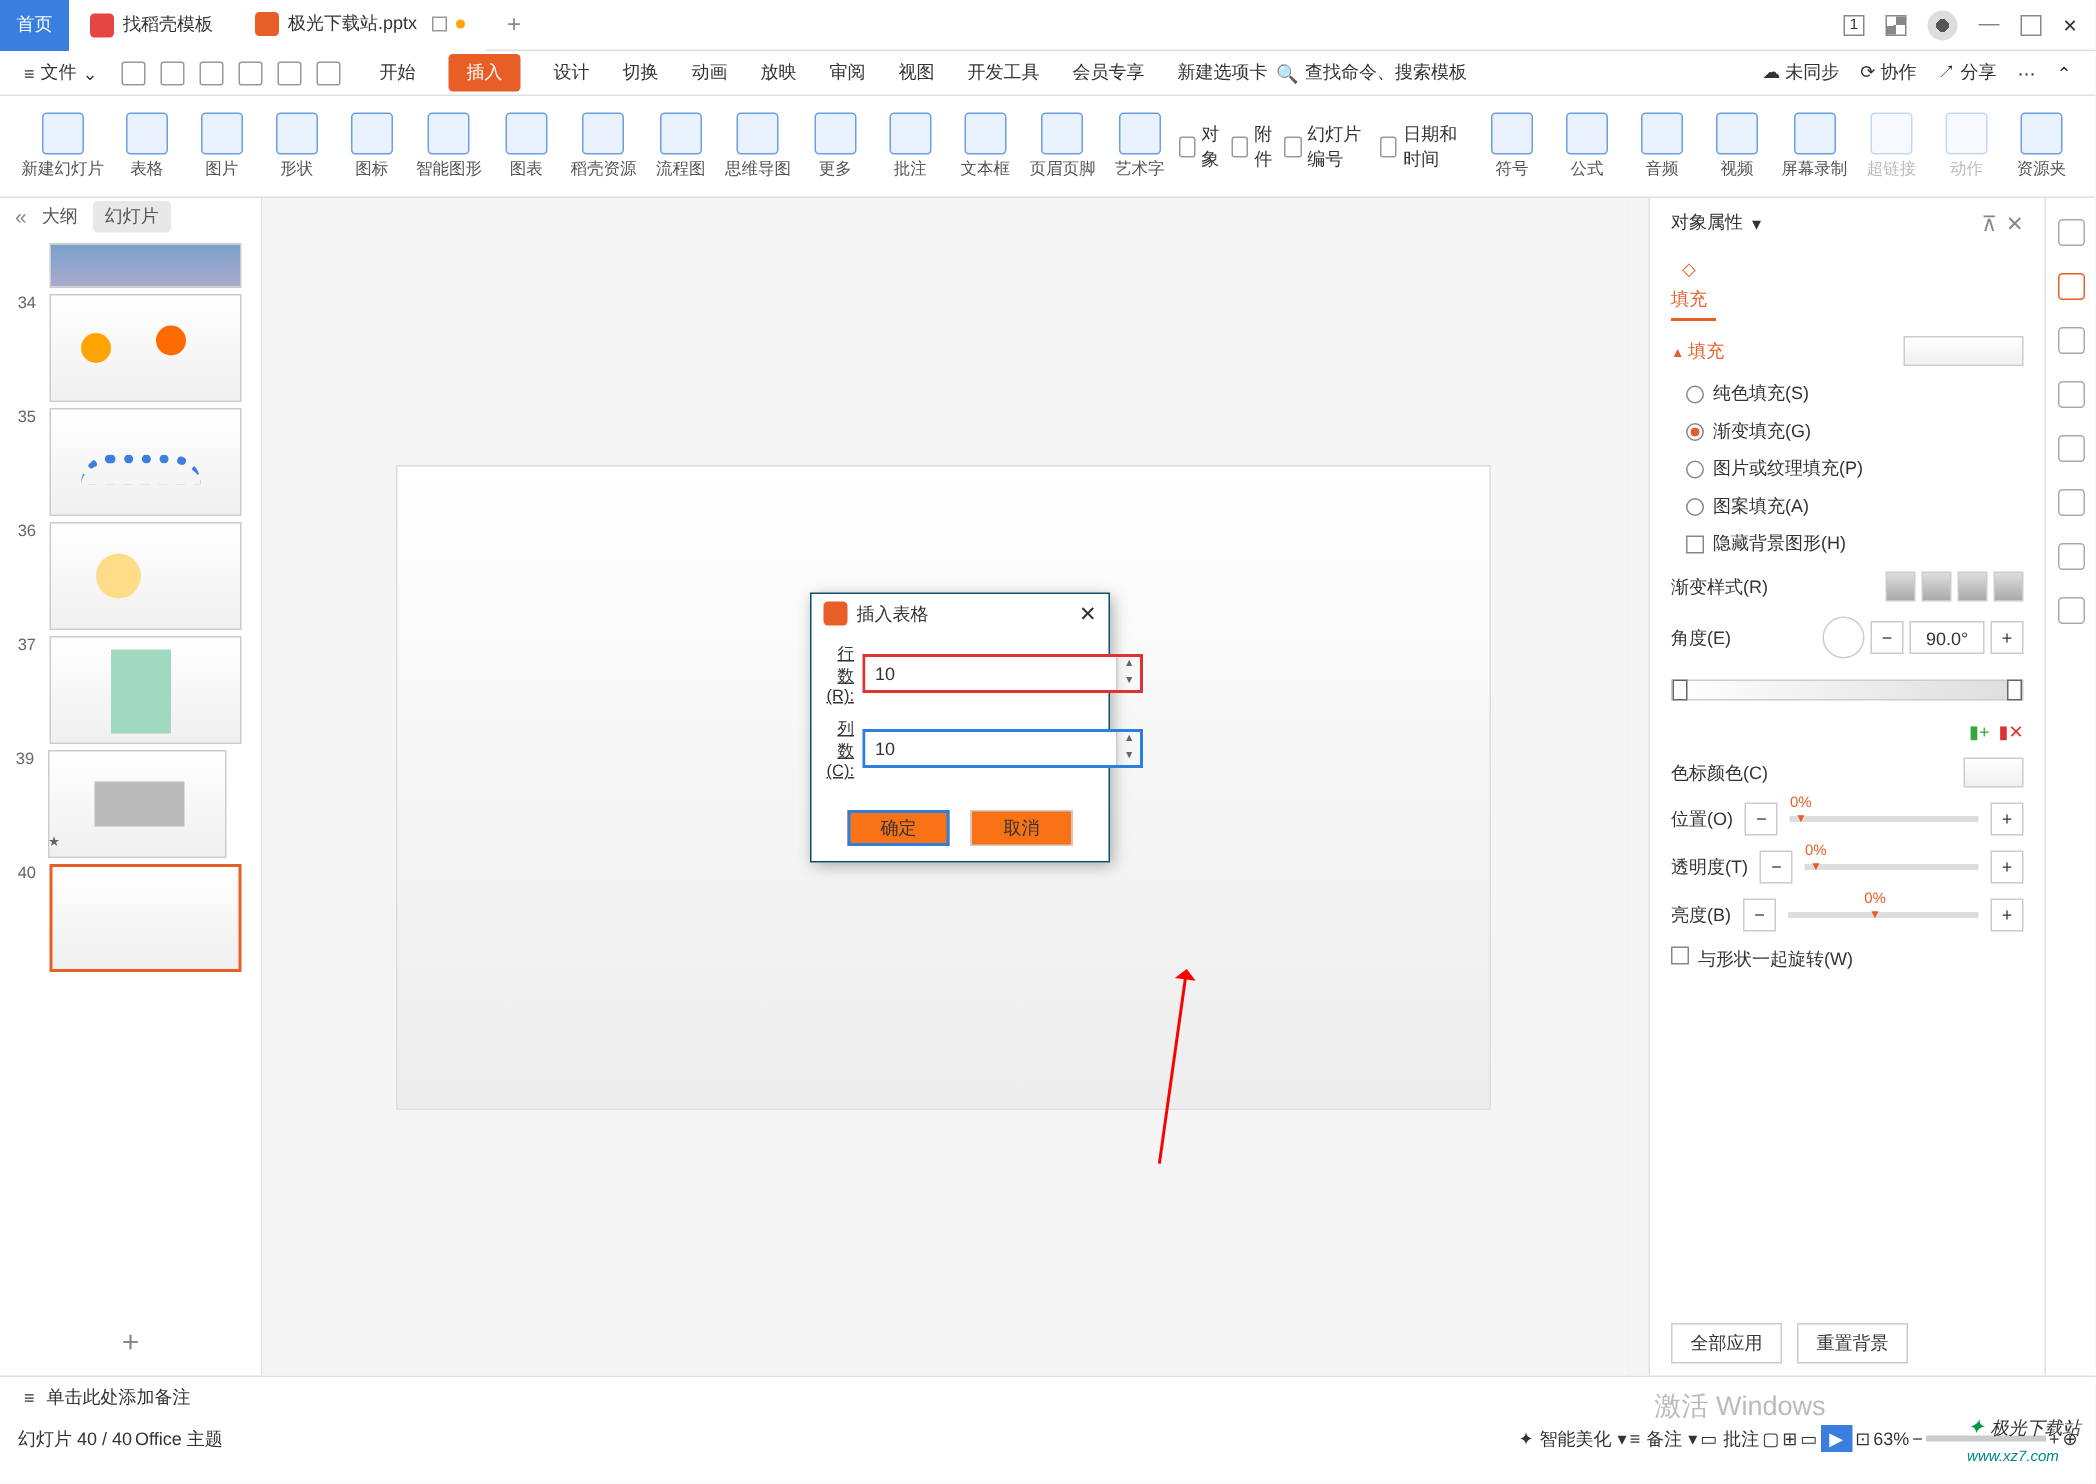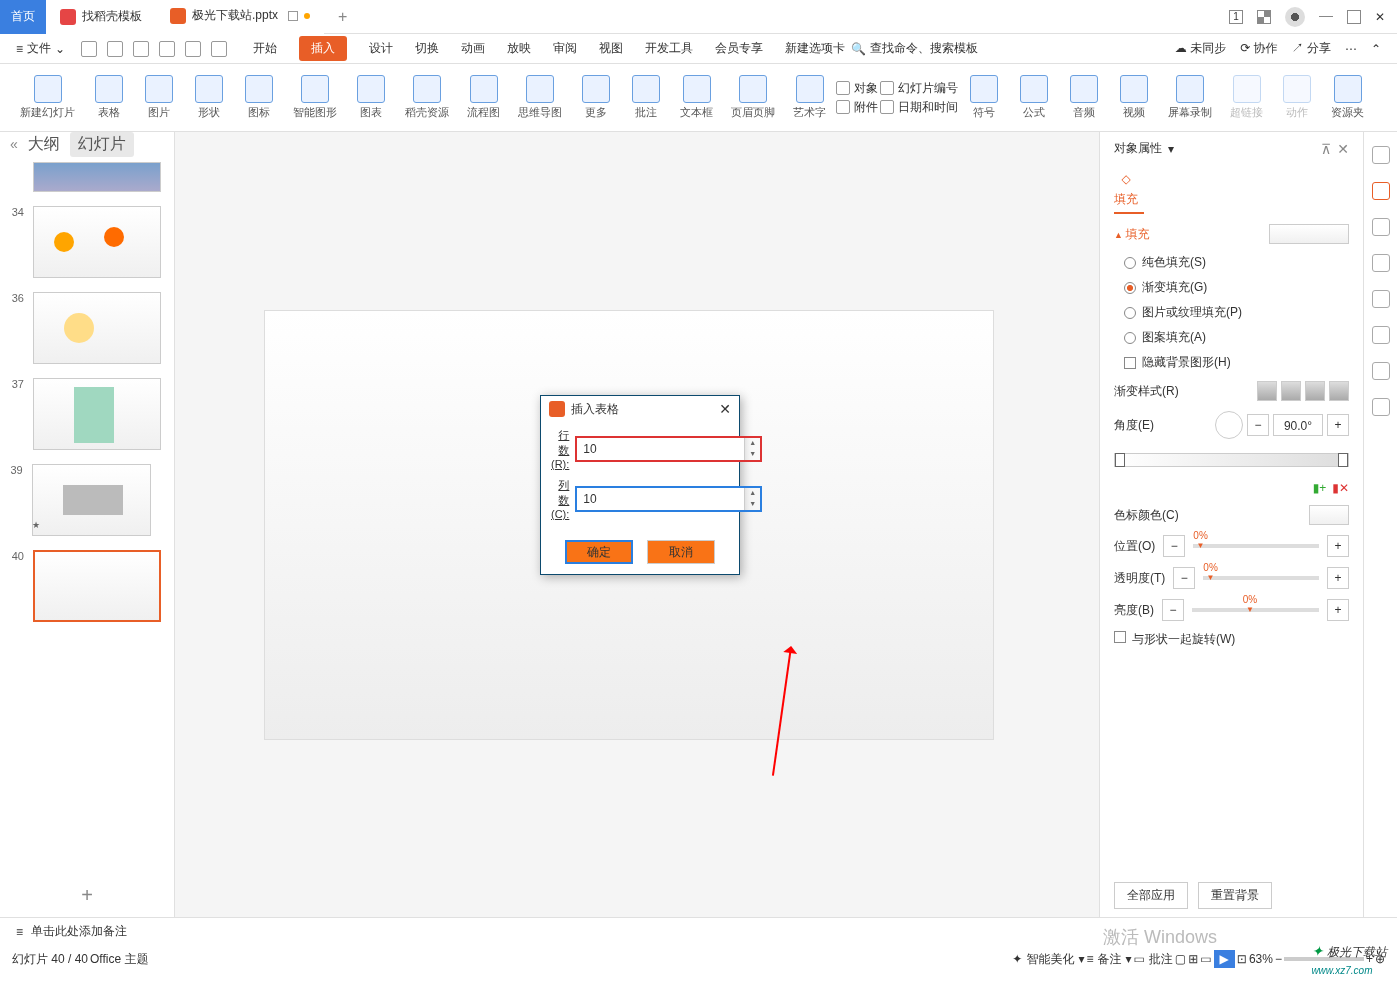--- a/index.html
+++ b/index.html
@@ -26,31 +26,31 @@
 .qat span{width:16px;height:16px;border:1px solid #999;border-radius:2px}
 .menu-tabs{display:flex;gap:22px}
 .menu-tabs div{padding:4px 0}
 .menu-tabs .active{background:#e85e27;color:#fff;padding:4px 12px;border-radius:3px}
 .menubar-right{margin-left:auto;display:flex;align-items:center;gap:14px}
 .search-hint{color:#aaa;display:flex;align-items:center;gap:4px}
 .ribbon{height:68px;display:flex;align-items:center;padding:0 12px;border-bottom:1px solid #e0e0e0;gap:2px}
 .rb-item{display:flex;flex-direction:column;align-items:center;justify-content:center;gap:2px;padding:4px 8px;min-width:48px}
 .rb-item .ico{width:28px;height:28px;border:1px solid #6aa0e0;background:#eaf2ff;border-radius:3px}
 .rb-item .lbl{font-size:11px;color:#555;white-space:nowrap}
-.rb-col{display:flex;flex-direction:column;gap:2px}
+.rb-col{display:flex;flex-direction:row;gap:2px}
 .rb-col .row{display:flex;align-items:center;gap:4px;font-size:11px}
 .rb-col .row .s{width:14px;height:14px;border:1px solid #999;border-radius:2px}
 .workspace{display:flex;height:785px}
 .outline{width:175px;border-right:1px solid #e0e0e0;display:flex;flex-direction:column}
 .outline-tabs{display:flex;align-items:center;height:24px;gap:10px;padding:0 10px}
 .outline-tabs .coll{font-size:14px;color:#888}
-.outline-tabs .t{font-size:16px;color:#555}
+.outline-tabs .t{font-size:12px;color:#555}
 .outline-tabs .t.act{background:#e8e8e8;padding:2px 8px;border-radius:3px}
 .slides{flex:1;overflow-y:auto;padding:6px}
-.slide-thumb{display:flex;gap:9px;margin-bottom:14px}
+.slide-thumb{display:flex;gap:9px;margin-bottom:4px}
 .slide-thumb .num{width:18px;text-align:right;font-size:11px;color:#666}
 .slide-thumb .thumb{width:128px;height:72px;border:1px solid #ccc;background:linear-gradient(#fff,#f0f0f0);position:relative}
 .slide-thumb.sel .thumb{border:2px solid #e85e27}
 .add-slide{text-align:center;font-size:20px;color:#888;padding:10px}
 .canvas{flex:1;background:#f5f5f5;display:flex;align-items:center;justify-content:center;position:relative}
 .slide{width:730px;height:430px;background:linear-gradient(#fff,#ededed);border:1px solid #ddd}
 .scrollbar-v{width:16px;background:#f5f5f5}
 .rpanel{width:264px;border-left:1px solid #e0e0e0;padding:8px 14px;display:flex;flex-direction:column;gap:10px}
 .rpanel-header{display:flex;align-items:center;gap:6px;font-size:12px;color:#444}
 .rpanel-header .pin{margin-left:auto;font-size:14px;color:#888}
@@ -305,20 +305,26 @@
           <div class="thumb" style="height:30px;background:linear-gradient(#7aa0cc,#aac)"></div>
         </div>
       <div class="slide-thumb">
           <span class="num">34</span>
           <div class="thumb">
             <span class="sun" style="left:20px;top:25px"></span>
             <span class="sun" style="left:70px;top:20px;background:#ff6b00"></span>
           </div>
         </div>
       <div class="slide-thumb">
+          <span class="num">35</span>
+          <div class="thumb">
+            <span class="arc"></span>
+          </div>
+        </div>
+      <div class="slide-thumb">
           <span class="num">36</span>
           <div class="thumb">
             <span style="position:absolute;left:30px;top:20px;width:30px;height:30px;background:#ffdd88;border-radius:50%"></span>
           </div>
         </div>
       <div class="slide-thumb">
           <span class="num">37</span>
           <div class="thumb">
             <span style="position:absolute;left:40px;top:8px;width:40px;height:56px;background:#a0d8c0"></span>
           </div>

